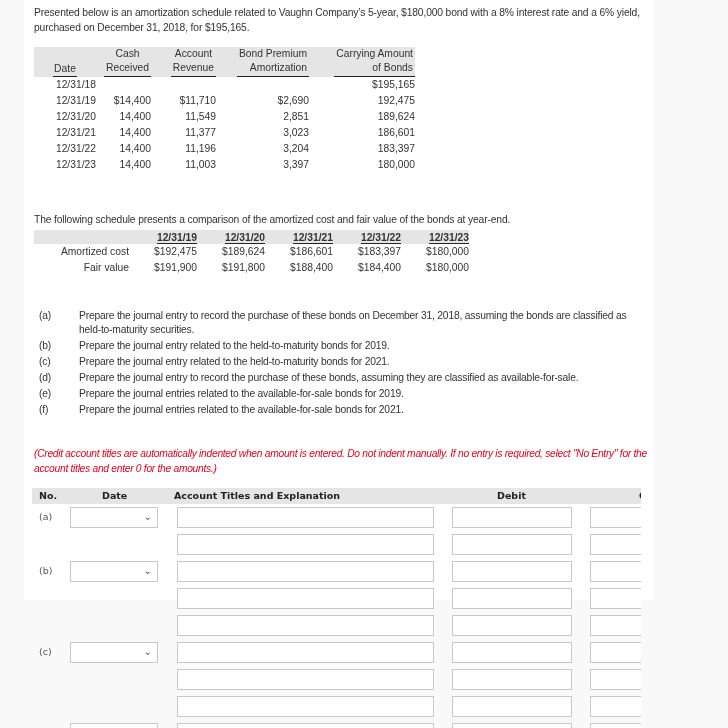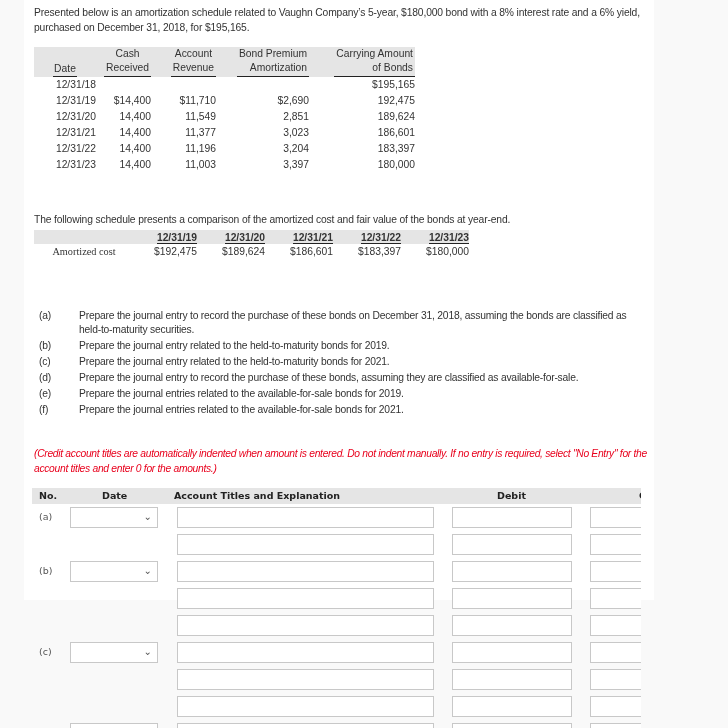--- a/index.html
+++ b/index.html
@@ -19,21 +19,21 @@
   .c-int { width:65px; }
   .c-bpa { width:93px; }
   .c-car { width:106px; }
   
   .p2 { position:absolute; left:10px; top:202px; font-size:10.3px; color:#333; letter-spacing:-0.15px;margin-top:12px; }
   .fv { position:absolute; left:10px; top:230px; border-collapse:collapse; font-size:10.3px; color:#333; }
   .fv thead tr { background:#e5e5e5; }
   .fv th { font-weight:bold; padding:2px 0 1px; text-align:right; }
   .fv th span { border-bottom:1.5px solid #222; }
   .fv td { padding:0; height:16px; line-height:16px; text-align:right; }
-  .fv td.lbl { text-align:center; width:90px; padding-left:5px;font-family:Liberation Serif, serif; }
+  .fv td.lbl { text-align:right; width:90px; padding-left:5px; }
   .fv .v { width:68px; }
   
   .qs { position:absolute; left:10px; top:309px; width:610px; font-size:10.3px; color:#333; line-height:14px; letter-spacing:-0.2px; }
   .q { display:flex; margin-bottom:2px; }
   .q .lt { width:40px; flex:none; padding-left:5px; }
   .q .tx { flex:1; }
   .note { position:absolute; left:10px; top:446px; width:615px; font-size:10.3px; line-height:15px; color:#e8001c; font-style:italic; letter-spacing:-0.3px; }
   
   .jwrap { position:absolute; left:8px; top:488px; width:609px; height:240px; overflow:hidden; }
   .jhead { position:absolute; left:0; top:0; width:700px; height:16px; background:#e5e5e5; font-family:"DejaVu Sans", sans-serif; font-weight:bold; font-size:9.5px; color:#222; }
@@ -125,20 +125,28 @@
     </thead>
     <tbody>
       <tr>
         <td class="lbl">Amortized cost</td>
         <td>$192,475</td>
         <td>$189,624</td>
         <td>$186,601</td>
         <td>$183,397</td>
         <td>$180,000</td>
       </tr>
+      <tr>
+        <td class="lbl">Fair value</td>
+        <td>$191,900</td>
+        <td>$191,800</td>
+        <td>$188,400</td>
+        <td>$184,400</td>
+        <td>$180,000</td>
+      </tr>
     </tbody>
   </table>
 
   <div class="qs">
     <div class="q">
         <span class="lt">(a)</span>
         <span class="tx">Prepare the journal entry to record the purchase of these bonds on December 31, 2018, assuming the bonds are classified as held-to-maturity securities.</span>
       </div>
     <div class="q">
         <span class="lt">(b)</span>

